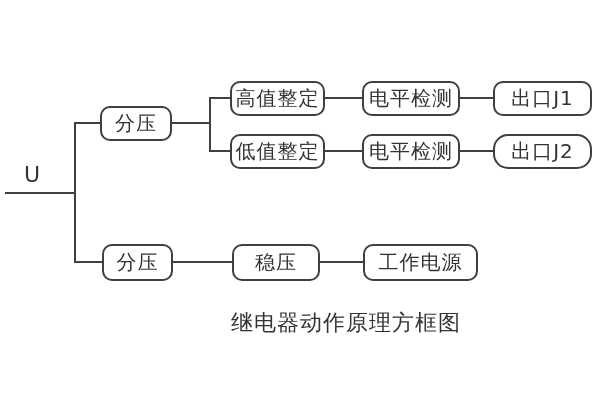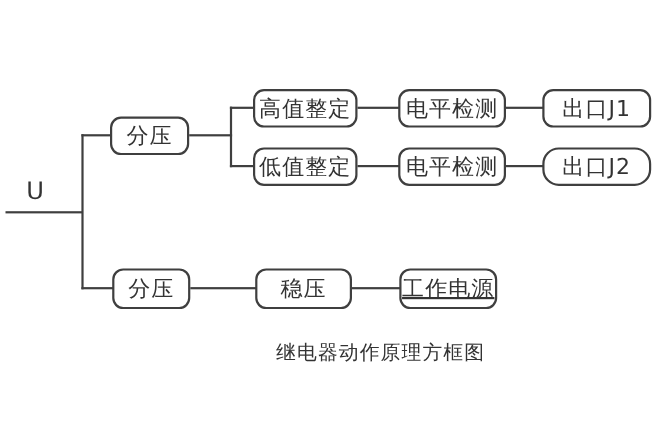--- a/index.html
+++ b/index.html
@@ -49,36 +49,36 @@
     font-size: 22px;
     color: var(--text);
     z-index: 2;
   }
   .caption {
     position: absolute;
     left: 200px;
     top: 308px;
     width: 292px;
     text-align: center;
-    font-size: 18px;
+    font-size: 22px;
     letter-spacing: 1px;
     color: var(--text);
     z-index: 2;
   }
   
   .b-div-top   { left: 100px; top: 106px; width: 72px;  height: 35px; }
   .b-high      { left: 230px; top: 81px;  width: 95px;  height: 35px; }
   .b-level-t   { left: 362px; top: 81px;  width: 98px;  height: 35px; }
   .b-out-j1    { left: 493px; top: 81px;  width: 99px;  height: 35px; text-align: right; }
   .b-low       { left: 230px; top: 134px; width: 95px;  height: 35px; }
   .b-level-b   { left: 362px; top: 134px; width: 98px;  height: 35px; }
   .b-out-j2    { left: 493px; top: 134px; width: 99px;  height: 35px; border-radius: 15px; }
   .b-div-bot   { left: 102px; top: 244px; width: 71px;  height: 37px; }
   .b-reg       { left: 232px; top: 244px; width: 88px;  height: 37px; }
-  .b-power     { left: 363px; top: 244px; width: 89px;  height: 37px; text-decoration: underline; }
+  .b-power     { left: 363px; top: 244px; width: 115px;  height: 37px; }
   
   .l-input     { left: 5px;   top: 192px; width: 70px; }
   .l-trunk     { left: 74px;  top: 122px; height: 141px; }
   .l-branch-t  { left: 74px;  top: 122px; width: 27px; }
   .l-branch-b  { left: 74px;  top: 261px; width: 29px; }
   .l-div-fork  { left: 172px; top: 122px; width: 39px; }
   .l-fork      { left: 209px; top: 97px;  height: 55px; }
   .l-fork-high { left: 209px; top: 97px;  width: 22px; }
   .l-fork-low  { left: 209px; top: 150px; width: 22px; }
   .l-high-lvl  { left: 325px; top: 97px;  width: 38px; }

